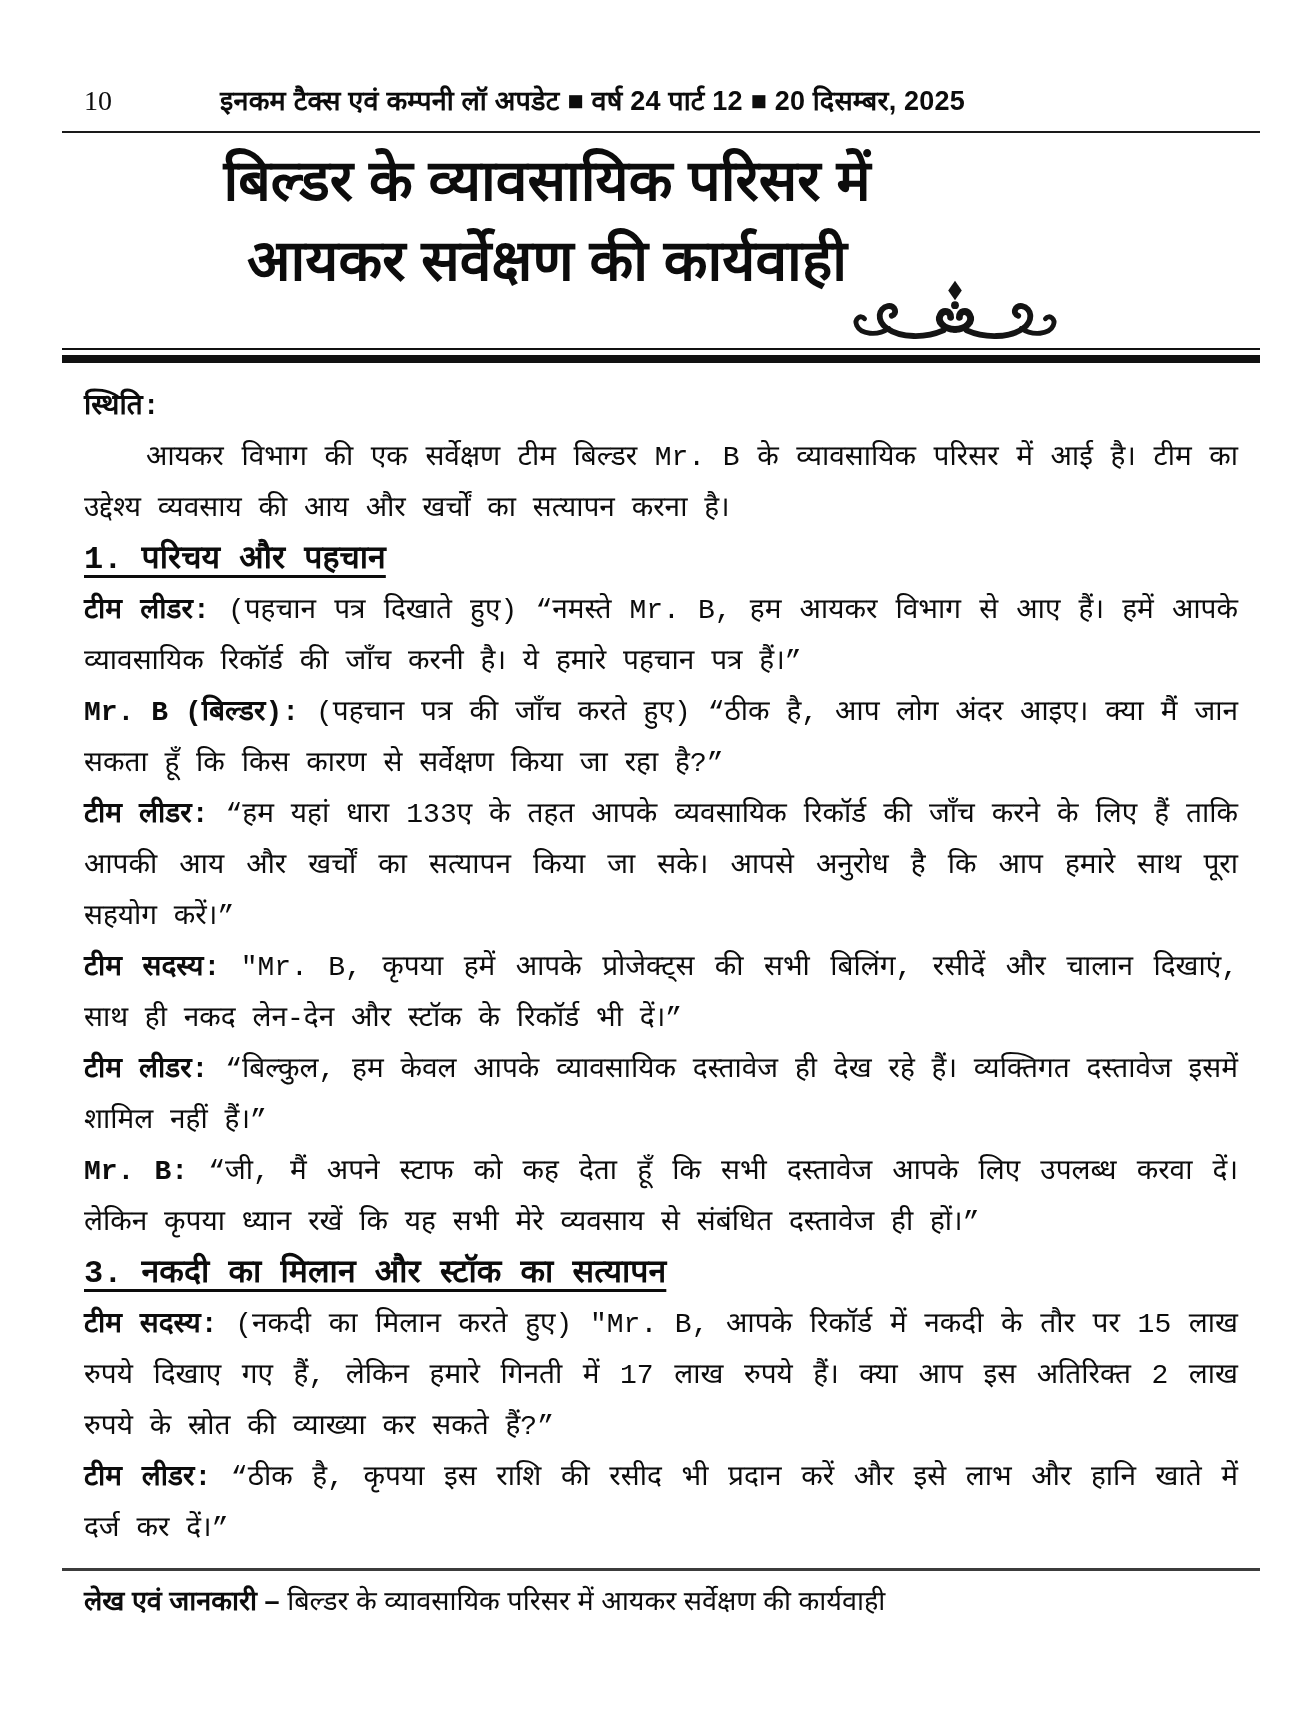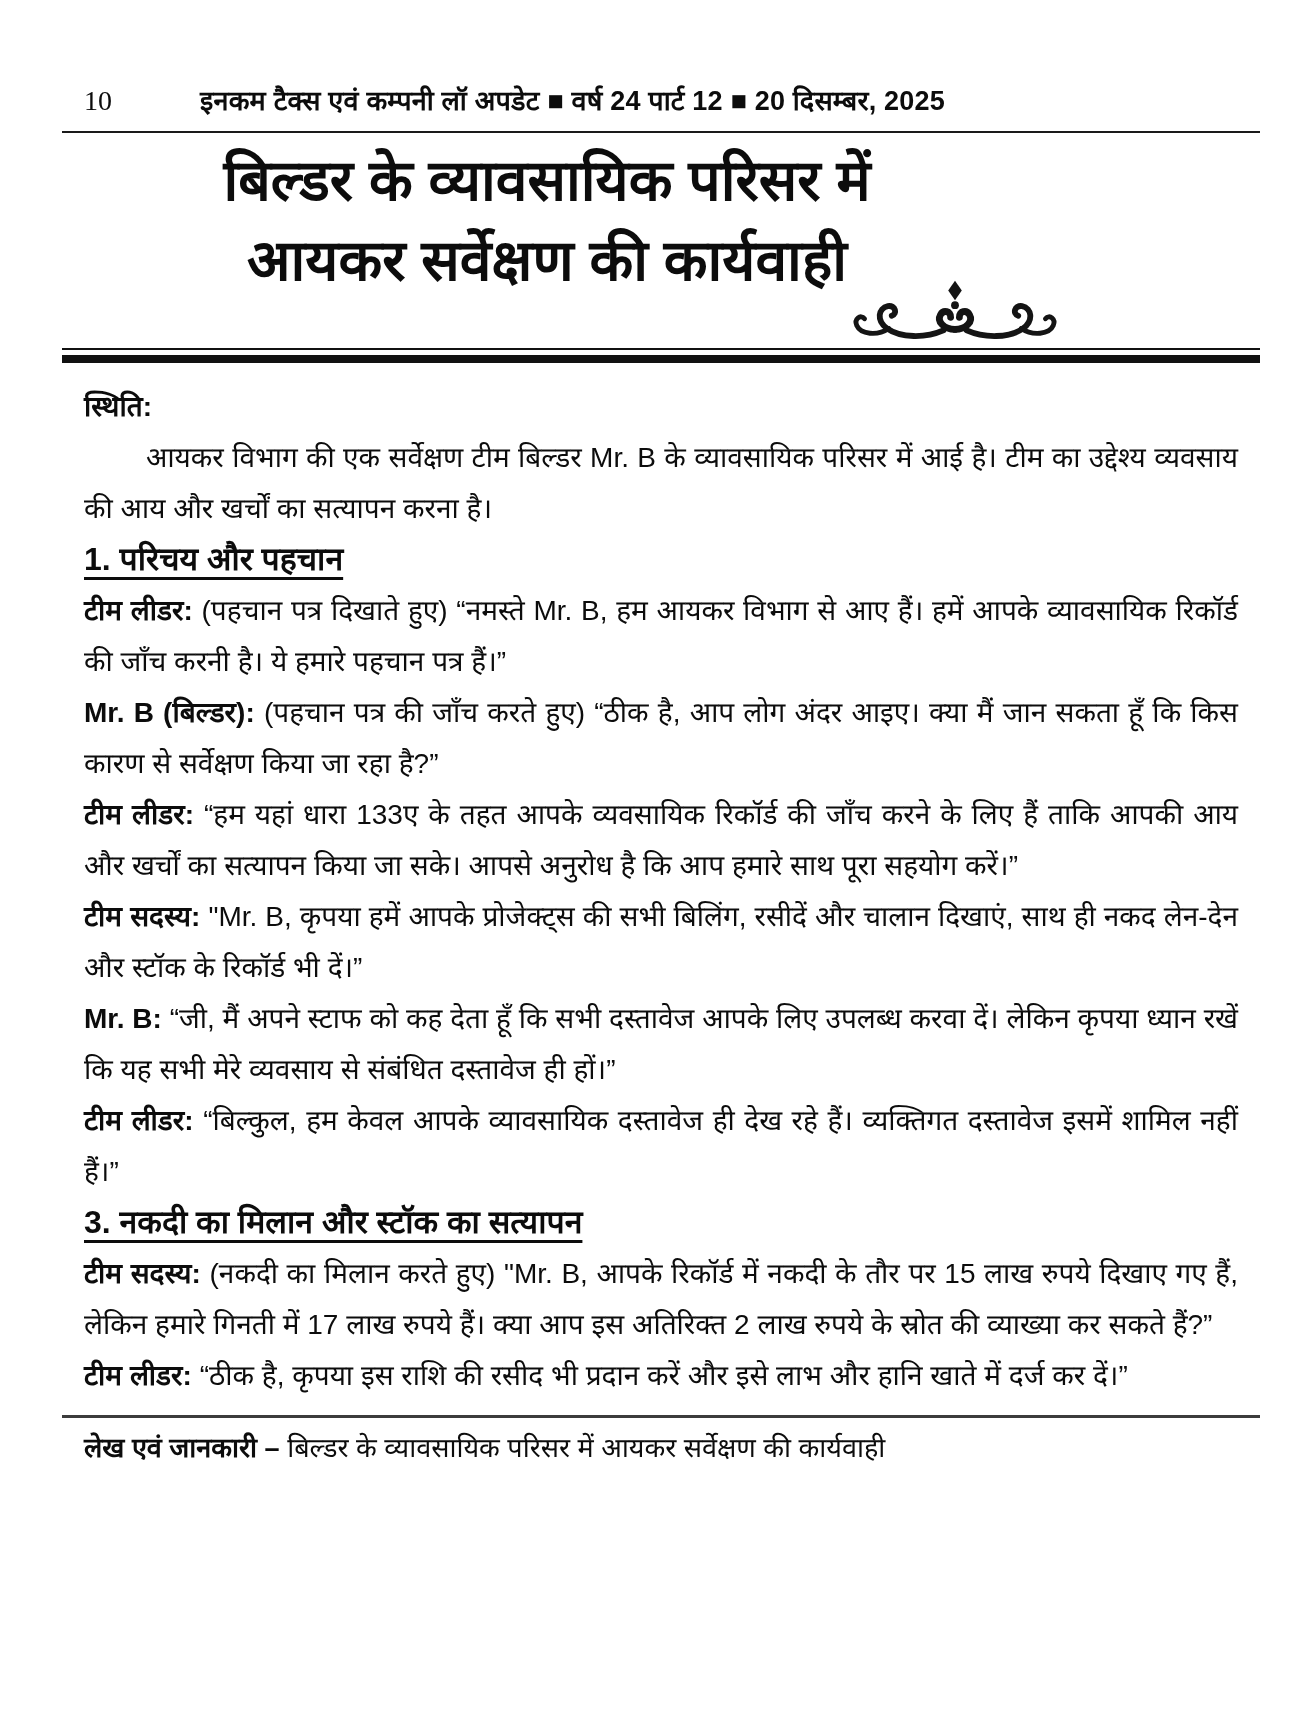--- a/index.html
+++ b/index.html
@@ -27,21 +27,21 @@
     font-size: 27px;
     line-height: 34px;
     white-space: nowrap;
   }
   .page-number {
     font-family: "Liberation Serif", "DejaVu Serif", serif;
     font-size: 28px;
     min-width: 40px;
   }
   .journal-line {
-    margin-left: 76px;
+    margin-left: 96px;
     font-weight: 600;
     letter-spacing: 0.2px;
   }
   .header-rule {
     border: 0;
     border-top: 2px solid #1a1a1a;
     margin: 13px -22px 0 -22px;
   }
   
   .article-title {
@@ -64,20 +64,21 @@
   
   .double-rule { margin: 48px -22px 0 -22px; }
   .double-rule .thin  { border-top: 2px solid #111; }
   .double-rule .thick { margin-top: 5px; height: 8px; background: #111; }
   
   .article-body {
     margin-top: 18px;
     font-size: 28px;
     line-height: 51px;
     text-align: justify;
+    font-family: Liberation Mono, monospace;
   }
   .article-body p, .article-body h2, .article-body h3 {
     margin: 0;
     padding: 0;
   }
   .intro-heading {
     font-weight: 700;
     text-align: left;
   }
   .intro-paragraph { text-indent: 62px; }
@@ -146,22 +147,22 @@
 
     <p class="intro-heading">स्थिति:</p>
     <p class="intro-paragraph">आयकर विभाग की एक सर्वेक्षण टीम बिल्डर Mr. B के व्यावसायिक परिसर में आई है। टीम का उद्देश्य व्यवसाय की आय और खर्चों का सत्यापन करना है।</p>
 
     <h2 class="section-heading">1. परिचय और पहचान</h2>
     <p class="dialogue"><span class="speaker">टीम लीडर:</span> <span>(पहचान पत्र दिखाते हुए) “नमस्ते Mr. B, हम आयकर विभाग से आए हैं। हमें आपके व्यावसायिक रिकॉर्ड की जाँच करनी है। ये हमारे पहचान पत्र हैं।”</span></p>
     <p class="dialogue"><span class="speaker">Mr. B (बिल्डर):</span> <span>(पहचान पत्र की जाँच करते हुए) “ठीक है, आप लोग अंदर आइए। क्या मैं जान सकता हूँ कि किस कारण से सर्वेक्षण किया जा रहा है?”</span></p>
     <p class="dialogue"><span class="speaker">टीम लीडर:</span> <span>“हम यहां धारा 133ए के तहत आपके व्यवसायिक रिकॉर्ड की जाँच करने के लिए हैं ताकि आपकी आय और खर्चों का सत्यापन किया जा सके। आपसे अनुरोध है कि आप हमारे साथ पूरा सहयोग करें।”</span></p>
 
     <p class="dialogue"><span class="speaker">टीम सदस्य:</span> <span>"Mr. B, कृपया हमें आपके प्रोजेक्ट्स की सभी बिलिंग, रसीदें और चालान दिखाएं, साथ ही नकद लेन-देन और स्टॉक के रिकॉर्ड भी दें।”</span></p>
+    <p class="dialogue"><span class="speaker">टीम लीडर:</span> <span>“बिल्कुल, हम केवल आपके व्यावसायिक दस्तावेज ही देख रहे हैं। व्यक्तिगत दस्तावेज इसमें शामिल नहीं हैं।”</span></p>
     <p class="dialogue"><span class="speaker">Mr. B:</span> <span>“जी, मैं अपने स्टाफ को कह देता हूँ कि सभी दस्तावेज आपके लिए उपलब्ध करवा दें। लेकिन कृपया ध्यान रखें कि यह सभी मेरे व्यवसाय से संबंधित दस्तावेज ही हों।”</span></p>
-    <p class="dialogue"><span class="speaker">टीम लीडर:</span> <span>“बिल्कुल, हम केवल आपके व्यावसायिक दस्तावेज ही देख रहे हैं। व्यक्तिगत दस्तावेज इसमें शामिल नहीं हैं।”</span></p>
 
     <h2 class="section-heading">3. नकदी का मिलान और स्टॉक का सत्यापन</h2>
     <p class="dialogue"><span class="speaker">टीम सदस्य:</span> <span>(नकदी का मिलान करते हुए) "Mr. B, आपके रिकॉर्ड में नकदी के तौर पर 15 लाख रुपये दिखाए गए हैं, लेकिन हमारे गिनती में 17 लाख रुपये हैं। क्या आप इस अतिरिक्त 2 लाख रुपये के स्रोत की व्याख्या कर सकते हैं?”</span></p>
     <p class="dialogue"><span class="speaker">टीम लीडर:</span> <span>“ठीक है, कृपया इस राशि की रसीद भी प्रदान करें और इसे लाभ और हानि खाते में दर्ज कर दें।”</span></p>
 
   </div>
 
   <hr class="footer-rule">
   <p class="footer-line"><span class="footer-label">लेख एवं जानकारी –</span> <span>बिल्डर के व्यावसायिक परिसर में आयकर सर्वेक्षण की कार्यवाही</span></p>
 

